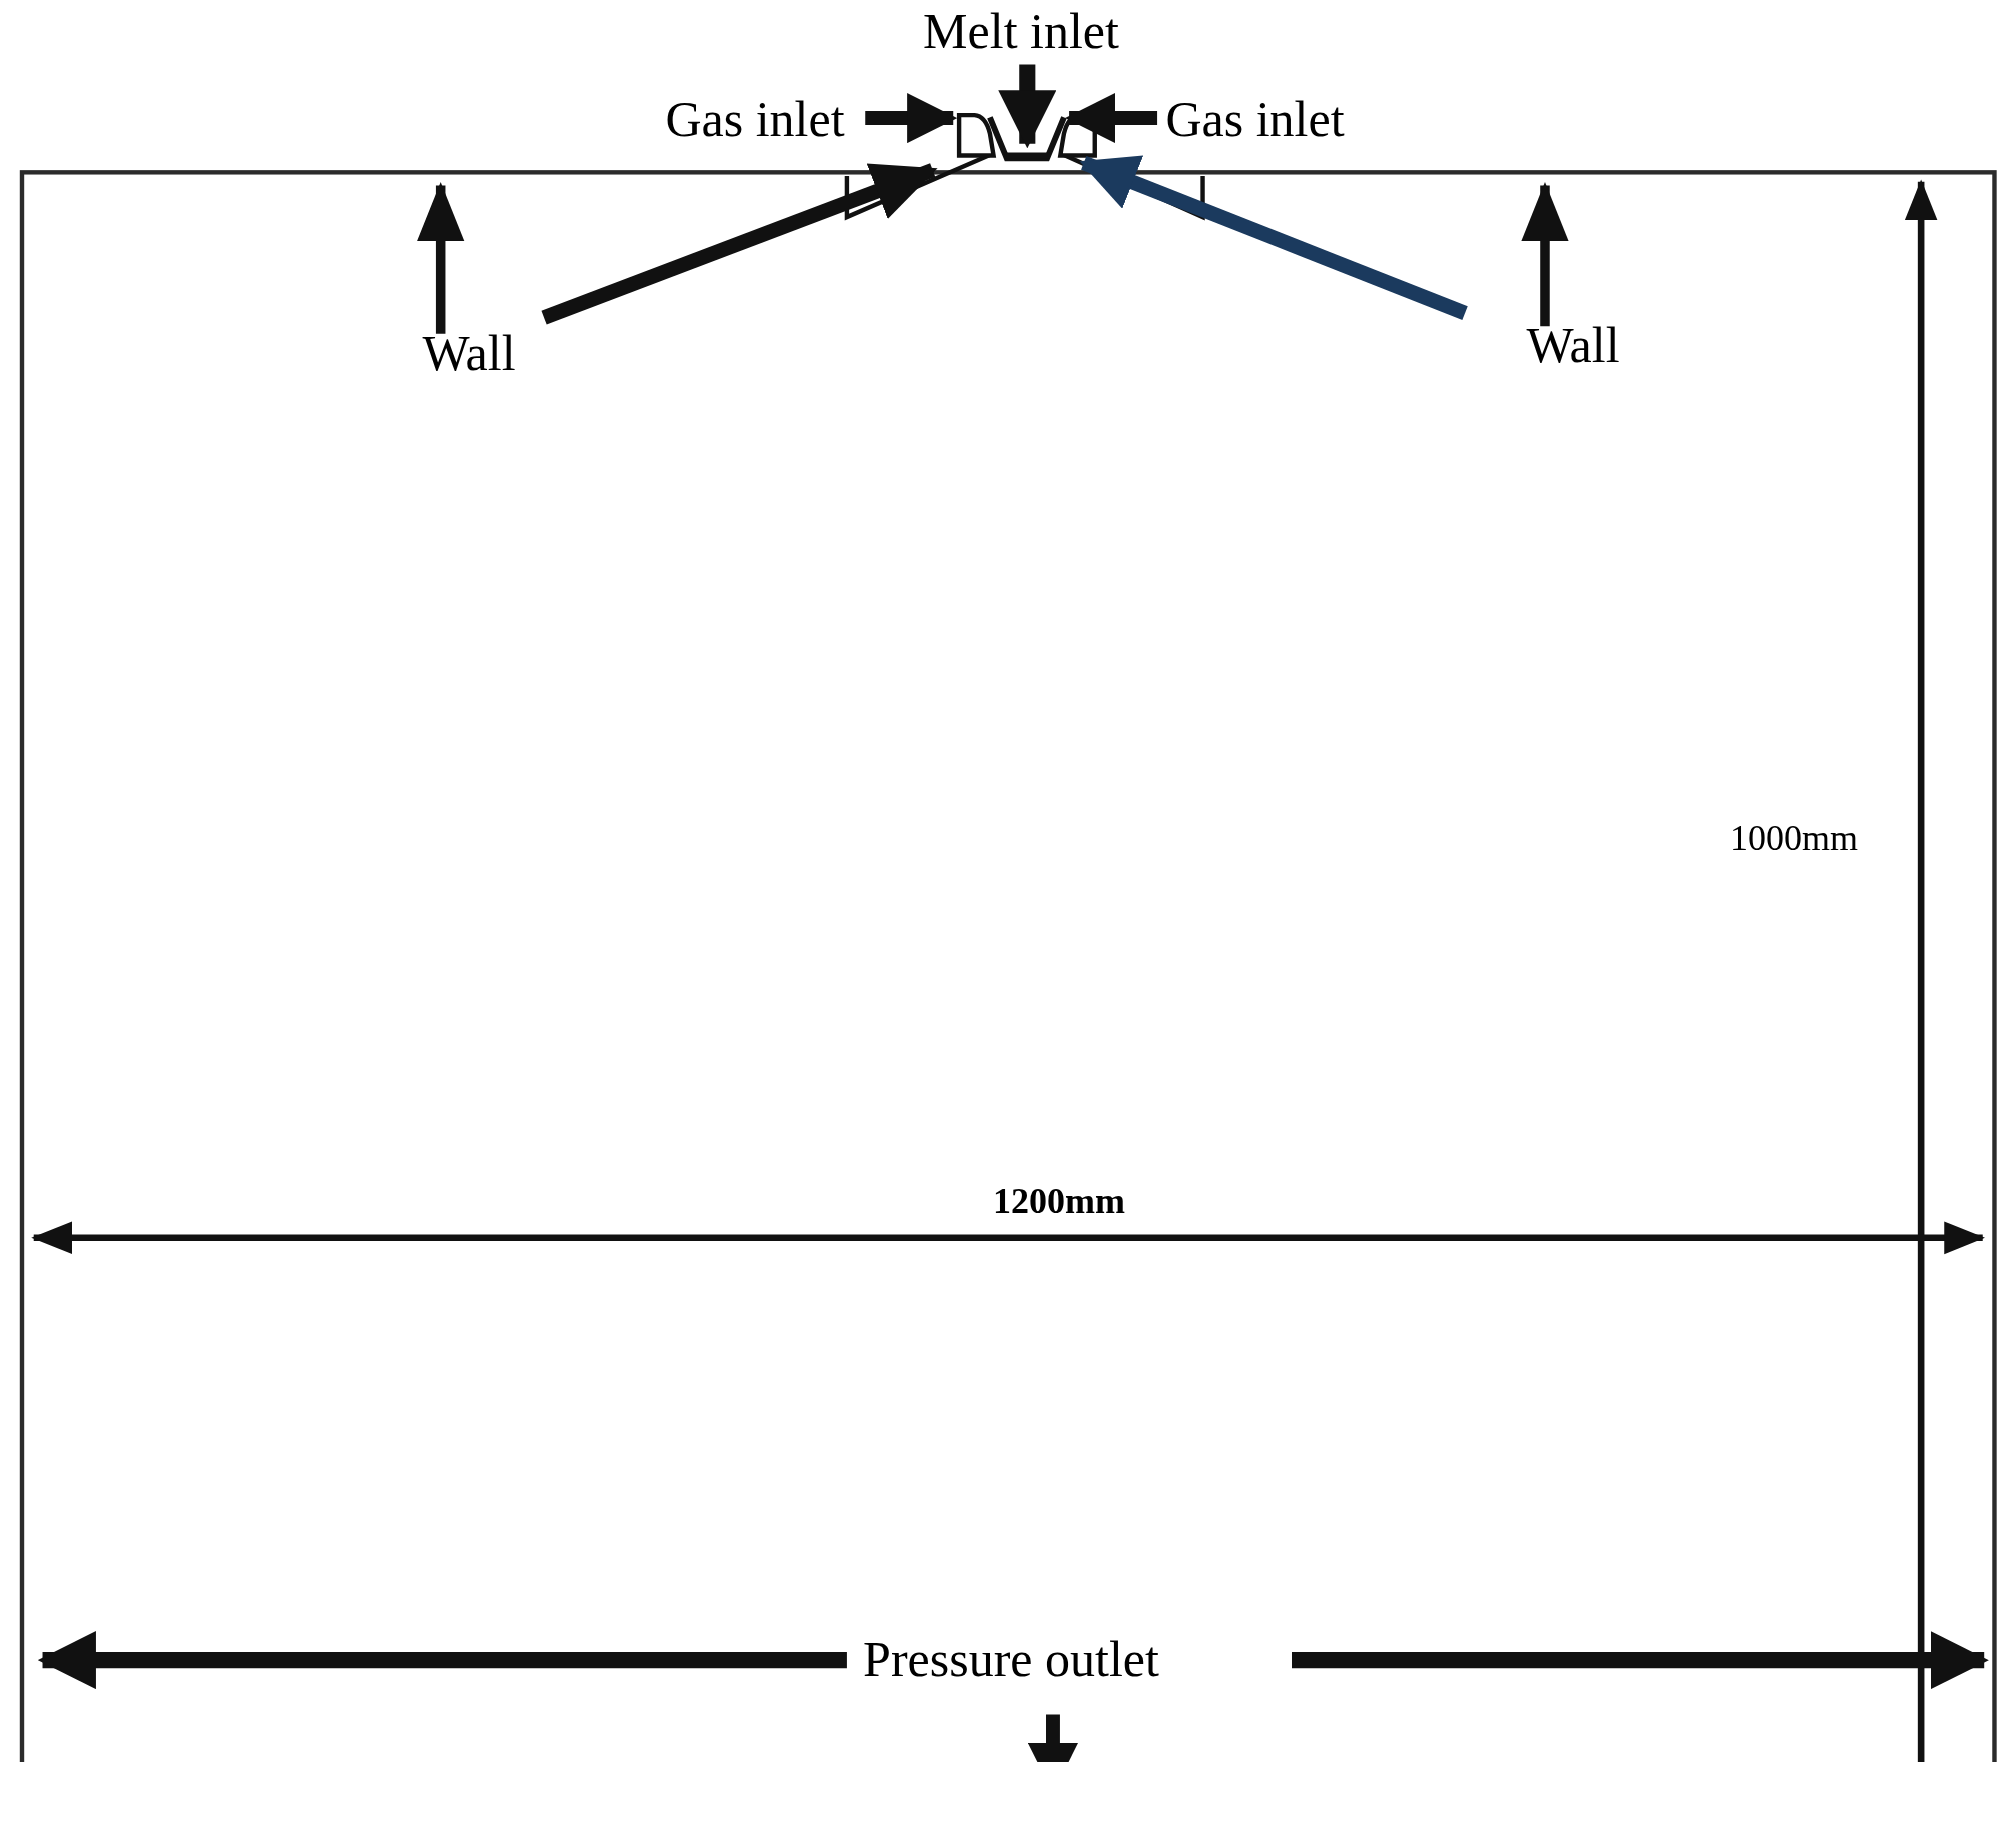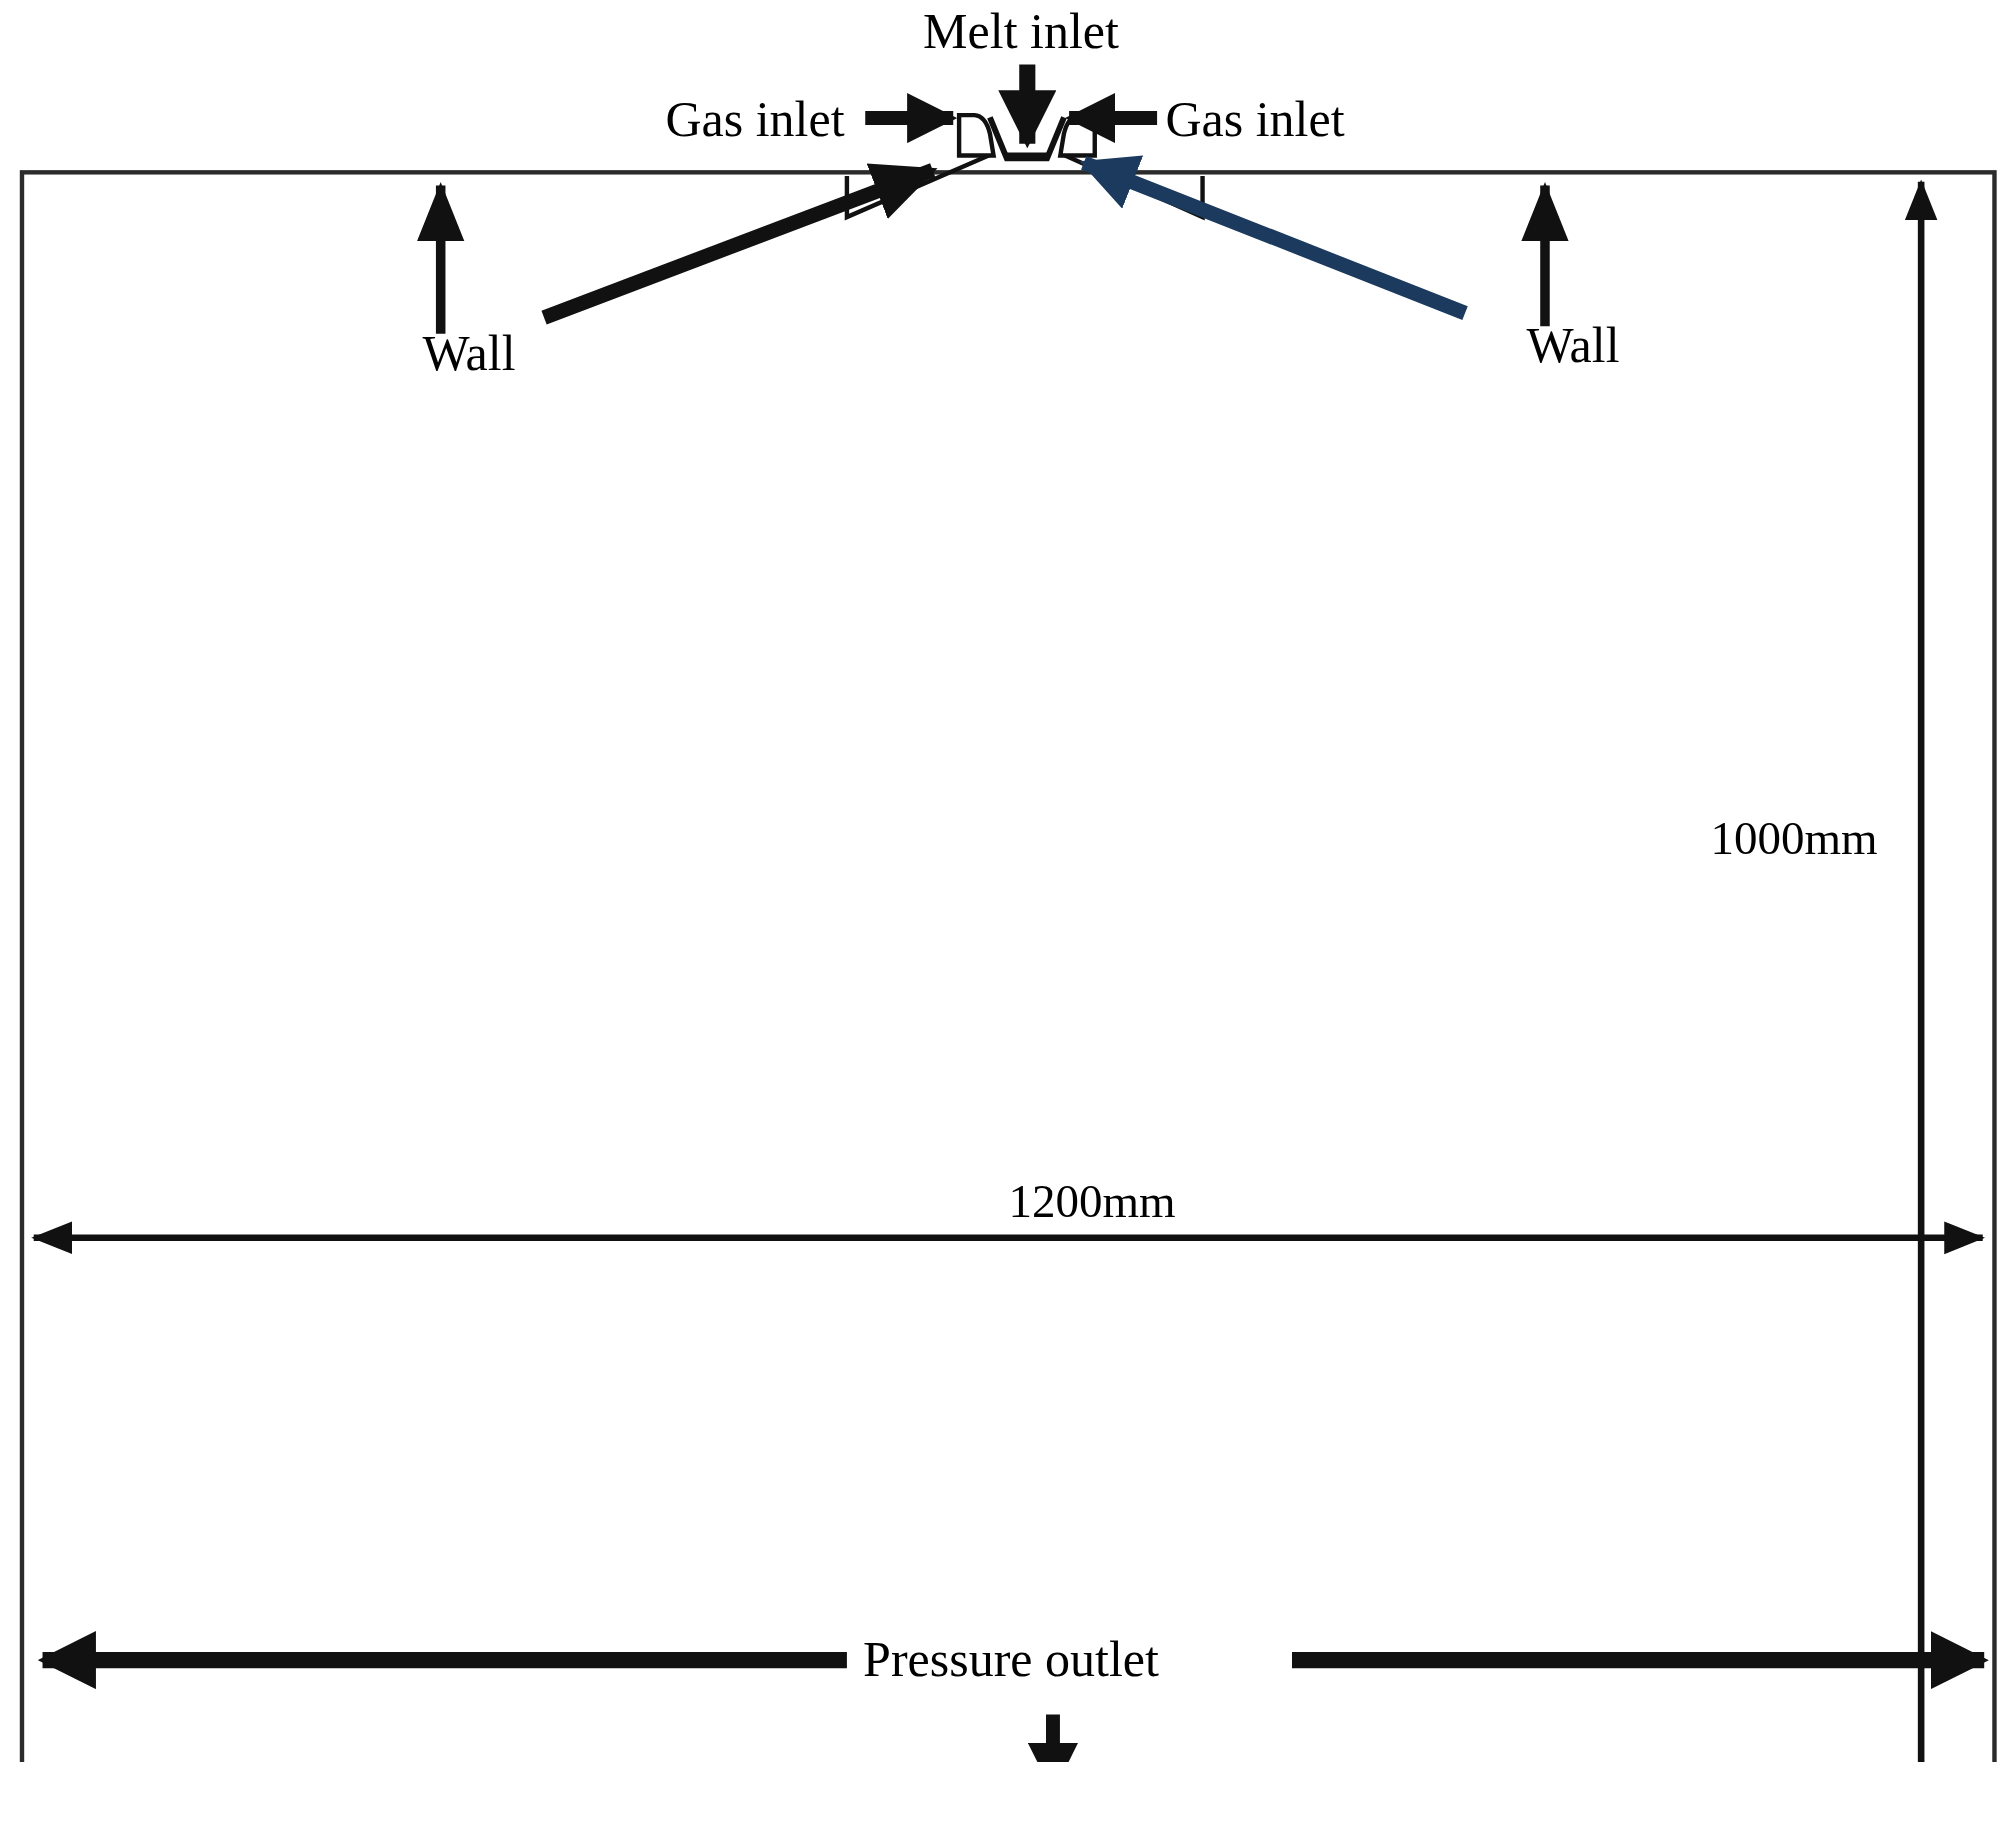--- a/index.html
+++ b/index.html
@@ -29,21 +29,21 @@
     white-space: nowrap;
     color: #000000;
     font-family: "Liberation Serif", "DejaVu Serif", serif;
     line-height: 1;
     -webkit-font-smoothing: antialiased;
   }
   .lbl-center {
     transform: translate(-50%, -50%);
   }
   .f-big   { font-size: 50px; }
-  .f-dim   { font-size: 47px; }
+  .f-dim   { font-size: 36px; }
 </style>
 </head>
 <body>
 
 <div id="canvas">
 
   <svg class="layer" viewBox="0 0 2748 2512" xmlns="http://www.w3.org/2000/svg">
     <defs>
       <marker id="ahBlackSolid" viewBox="0 0 10 10" refX="9.2" refY="5" markerWidth="4.4" markerHeight="4.4" orient="auto-start-reverse">
         <path d="M 0 0.4 L 10 5 L 0 9.6 z" fill="#111111"></path>
@@ -97,20 +97,20 @@
   <div class="lbl lbl-center f-big" style="left:1021px; top:31px;">Melt inlet</div>
 
   <div class="lbl lbl-center f-big" style="left:755px; top:119px;">Gas inlet</div>
 
   <div class="lbl lbl-center f-big" style="left:1255px; top:119px;">Gas inlet</div>
 
   <div class="lbl lbl-center f-big" style="left:469px; top:353px;">Wall</div>
 
   <div class="lbl lbl-center f-big" style="left:1573px; top:345px;">Wall</div>
 
-  <div class="lbl lbl-center f-dim" style="left:1092px; top:1201px;">1200mm</div>
+  <div class="lbl lbl-center f-dim" style="left:1059px; top:1201px;font-weight:bold;">1200mm</div>
 
   <div class="lbl lbl-center f-dim" style="left:1794px; top:838px;">1000mm</div>
 
   <div class="lbl lbl-center f-big" style="left:1011px; top:1659px;">Pressure outlet</div>
 
 </div>
 
 
 </body></html>

